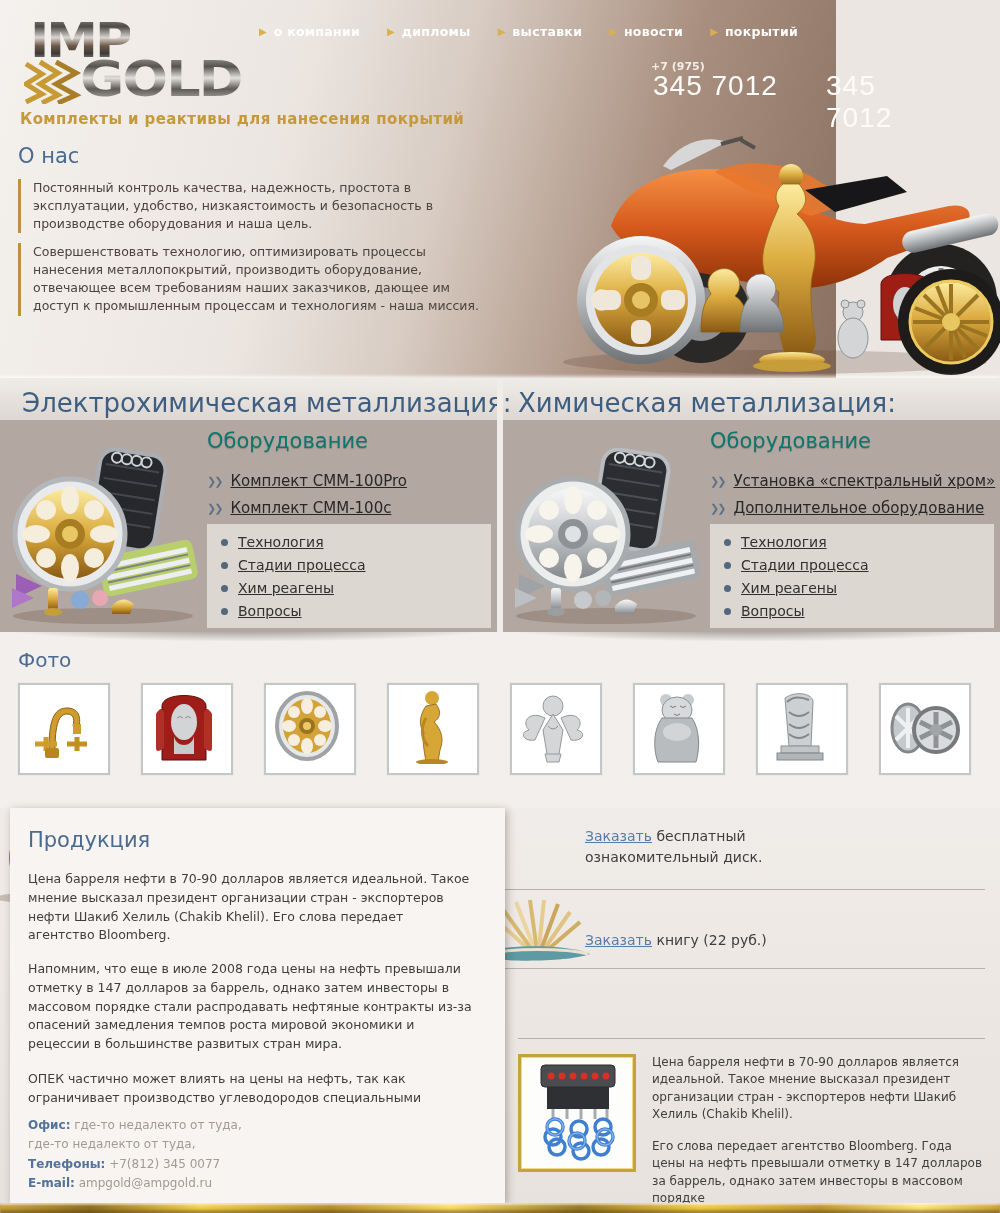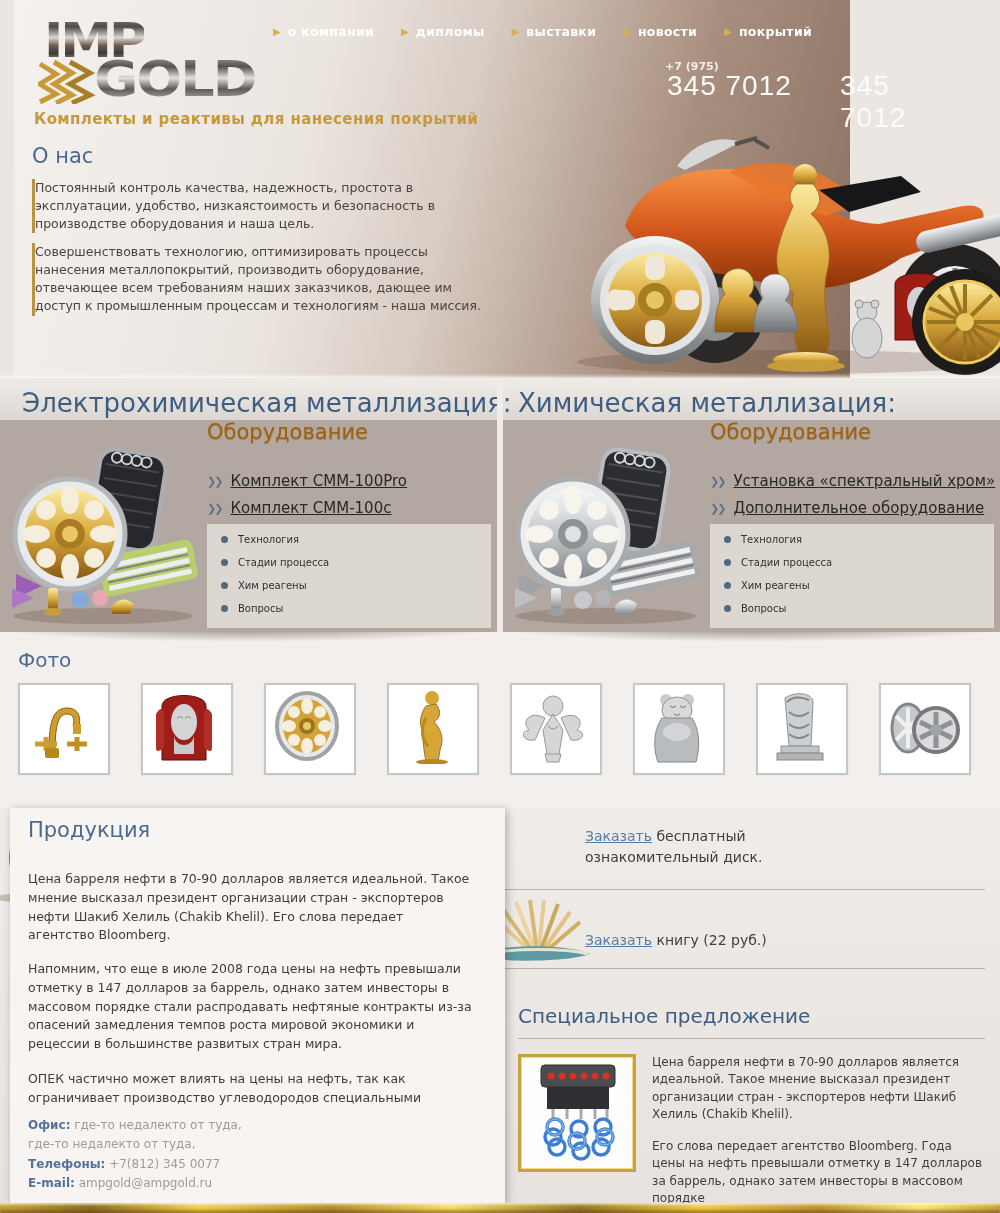--- a/index.html
+++ b/index.html
@@ -1,20 +1,20 @@
 <!DOCTYPE html>
 <html lang="ru"><head>
 <meta charset="utf-8">
 <style>
   html,body{margin:0;padding:0;background:#dedad6;}
   .page{position:relative;width:1000px;height:1213px;margin:0 auto;overflow:hidden;
         font-family:"DejaVu Sans","Liberation Sans",sans-serif;background:#ebe6e2;}
 
   
-  .hero{position:absolute;left:14px;top:0;width:836px;height:378px;
+  .hero{position:absolute;left:0;top:0;width:836px;height:378px;
         background:linear-gradient(104deg,#f4f1ee 0%,#ece6e1 34%,#d8ccc3 52%,#a98f7f 76%,#8a7060 100%);}
   .logo{position:absolute;left:22px;top:14px;width:260px;height:92px;}
   .logo .imp{position:absolute;left:8px;top:0;font-size:52px;font-weight:700;letter-spacing:-3px;line-height:1;
         background:linear-gradient(180deg,#8f8d89 0%,#4e4b48 22%,#d8d5d1 45%,#6e5a49 62%,#3c3a38 78%,#b5b2ae 100%);
         -webkit-background-clip:text;background-clip:text;color:transparent;transform:scaleY(0.92);}
   .logo .gold{position:absolute;left:58px;top:38px;font-size:54px;font-weight:700;letter-spacing:-2px;line-height:1;
         background:linear-gradient(180deg,#a8a6a2 0%,#55524f 25%,#e3e1dd 48%,#5d5a57 70%,#c2bfbb 100%);
         -webkit-background-clip:text;background-clip:text;color:transparent;transform:scaleY(0.92);}
   .logo svg{position:absolute;left:2px;top:44px;}
   .tagline{position:absolute;left:20px;top:110px;font-size:15px;font-weight:700;color:#c5993c;letter-spacing:.4px;}
@@ -23,64 +23,64 @@
   .nav .item{display:flex;align-items:center;gap:7px;cursor:pointer;}
   .nav .arr{color:#d8b14a;font-size:10px;line-height:1;}
   .nav .lbl{color:#ffffff;font-size:12.5px;font-weight:700;letter-spacing:.3px;}
 
   .phone-code{position:absolute;left:651px;top:60px;color:#f3ede8;font-size:11px;font-weight:700;}
   .phone-num{position:absolute;top:70px;color:#fdfcfb;font-size:28px;font-family:"Liberation Sans",sans-serif;letter-spacing:1px;}
   .phone-num.n1{left:653px;} .phone-num.n2{left:826px;}
 
   .about-title{position:absolute;left:18px;top:144px;font-size:21px;color:#4a6a8f;}
   .about-p{position:absolute;left:18px;width:452px;font-size:12.5px;line-height:1.45;color:#4a433e;
-           border-left:3px solid #bb923f;padding-left:0;}
+           border-left:3px solid #bb923f;padding-left:12px;}
   .about-p.p1{top:179px;} .about-p.p2{top:243px;}
   .hero-art{position:absolute;left:553px;top:126px;}
 
   
   .met-strip{position:absolute;left:0;top:378px;width:1000px;height:42px;
              background:linear-gradient(180deg,#efece8,#ddd7d2);box-shadow:0 -2px 3px rgba(255,255,255,.7);}
   .met-title{position:absolute;top:388px;font-size:26px;color:#3d5e80;}
   .met-title.t1{left:22px;} .met-title.t2{left:518px;}
   .cols{position:absolute;left:0;top:420px;width:1000px;height:212px;background:#b3a8a1;}
   .col-gap{position:absolute;left:497px;top:378px;width:6px;height:254px;background:#efece9;}
   .col{position:absolute;top:420px;width:497px;height:212px;}
   .col.left{left:0;} .col.right{left:503px;}
-  .equip-title{position:absolute;left:207px;top:0;font-size:21px;color:#a16207;text-shadow:0 1px 1px rgba(90,70,60,.35);}
+  .equip-title{position:absolute;left:207px;top:9px;font-size:21px;color:#0f766e;text-shadow:0 1px 1px rgba(90,70,60,.35);}
   .equip-link-row{position:absolute;left:207px;display:flex;align-items:center;gap:9px;}
   .equip-link-row.r1{top:52px;} .equip-link-row.r2{top:79px;}
   .dblarr{color:#5c7187;font-size:11px;font-weight:700;letter-spacing:-2px;}
   .equip-link{font-size:15px;color:#272727;text-decoration:underline;cursor:pointer;}
   .info-box{position:absolute;left:207px;top:104px;width:284px;height:104px;background:#ddd7d2;}
   .info-row{position:absolute;left:14px;display:flex;align-items:center;gap:10px;}
   .info-row.i1{top:10px;}.info-row.i2{top:33px;}.info-row.i3{top:56px;}.info-row.i4{top:79px;}
   .dot{width:7px;height:7px;border-radius:50%;background:#53677d;}
-  .info-link{font-size:10px;color:#30302f;cursor:pointer;}
+  .info-link{font-size:14px;color:#30302f;text-decoration:underline;cursor:pointer;}
   .prod-img{position:absolute;left:8px;top:28px;}
   .curl{position:absolute;left:0;top:632px;width:1000px;height:14px;background:#f2efec;}
   .curl:before,.curl:after{content:"";position:absolute;top:0;height:9px;border-radius:0 0 60% 60%/0 0 100% 100%;
         background:radial-gradient(ellipse at 50% -60%,rgba(60,45,38,.55),rgba(60,45,38,0) 75%);}
   .curl:before{left:6px;width:485px;} .curl:after{left:509px;width:485px;}
 
   
   .photo-sec{position:absolute;left:0;top:646px;width:1000px;height:162px;background:#f2efec;}
   .photo-title{position:absolute;left:18px;top:2px;font-size:20px;color:#4a6a8f;}
   .thumb{position:absolute;top:37px;width:82px;height:82px;background:#ffffff;border:2px solid #c3c7c8;
          box-shadow:0 0 0 1px #eceae7;padding:3px;cursor:pointer;}
   .thumb svg{display:block;}
   .t1{left:18px;}.t2{left:141px;}.t3{left:264px;}.t4{left:387px;}
   .t5{left:510px;}.t6{left:633px;}.t7{left:756px;}.t8{left:879px;}
 
   
   .bottom{position:absolute;left:0;top:808px;width:1000px;height:395px;
           background:linear-gradient(180deg,#f0ece9,#e7e2dd);}
   .prod-box{position:absolute;left:10px;top:0px;width:495px;height:395px;background:#f7f4f1;
             box-shadow:2px 2px 8px rgba(60,45,35,.35);}
-  .prod-title{position:absolute;left:18px;top:10px;font-size:21px;color:#4a6a8f;}
+  .prod-title{position:absolute;left:18px;top:20px;font-size:21px;color:#4a6a8f;}
   .prod-p{position:absolute;left:18px;width:445px;font-size:12.5px;line-height:1.5;color:#3e3e3e;}
   .pp1{top:62px;} .pp2{top:152px;} .pp3{top:262px;}
   .contacts{position:absolute;left:18px;top:308px;font-size:12px;line-height:1.62;color:#a19b94;}
   .contacts b{color:#53739b;}
   .cd-art{position:absolute;left:-38px;top:6px;}
   .order-row-text{position:absolute;left:585px;width:230px;font-size:14px;color:#3e3e3e;line-height:1.5;}
   .ord1{top:18px;} .ord2{top:122px;}
   .order-link{color:#547ca6;text-decoration:underline;cursor:pointer;}
   .divider{position:absolute;left:500px;width:485px;height:1px;background:#b5b0ab;}
   .dv1{top:81px;} .dv2{top:160px;}
@@ -536,21 +536,20 @@
           <path d="M60,62 L102,26" stroke="#cfae62"></path>
       </g>
       <path d="M8,56 C30,48 90,48 112,58 C90,66 30,66 8,62 Z" fill="#5d9aa4"></path>
       <path d="M10,58 C32,52 88,52 110,58" fill="none" stroke="#e9e2d2" stroke-width="3"></path>
     </svg>
     <div class="order-row-text ord2">
       <span class="order-link">Заказать</span><span> книгу (22 руб.)</span>
     </div>
     <div class="divider dv2"></div>
 
-    <div class="spec-title">Специальное предложение</div>
     <div class="spec-hr"></div>
     <div class="spec-img">
       <svg width="112" height="112" viewBox="0 0 112 112">
         <rect x="20" y="8" width="74" height="22" rx="4" fill="#4a4c50" stroke="#2c2d30"></rect>
         <g fill="#d93025">
             <circle cx="30" cy="19" r="3.5"></circle>
             <circle cx="41" cy="19" r="3.5"></circle>
             <circle cx="52" cy="19" r="3.5"></circle>
             <circle cx="63" cy="19" r="3.5"></circle>
             <circle cx="74" cy="19" r="3.5"></circle>

